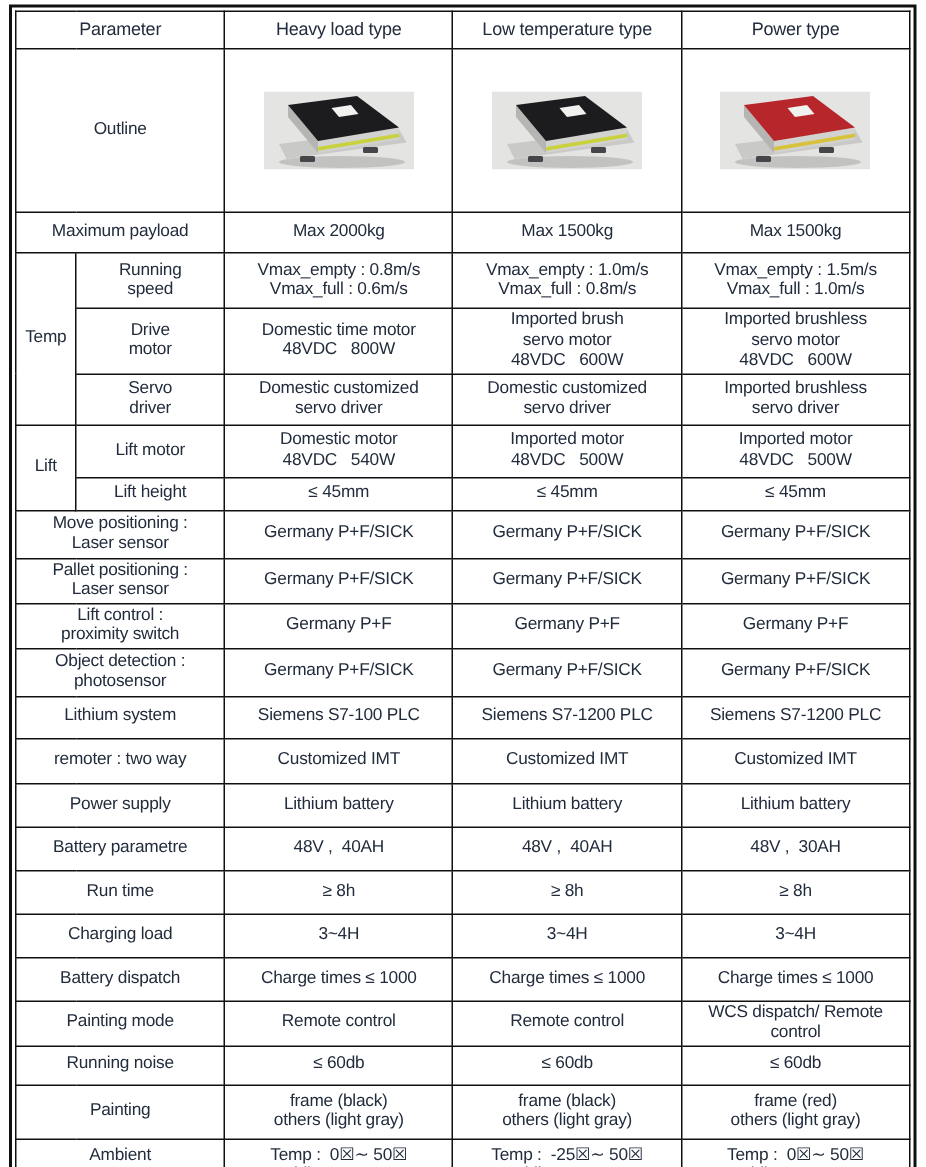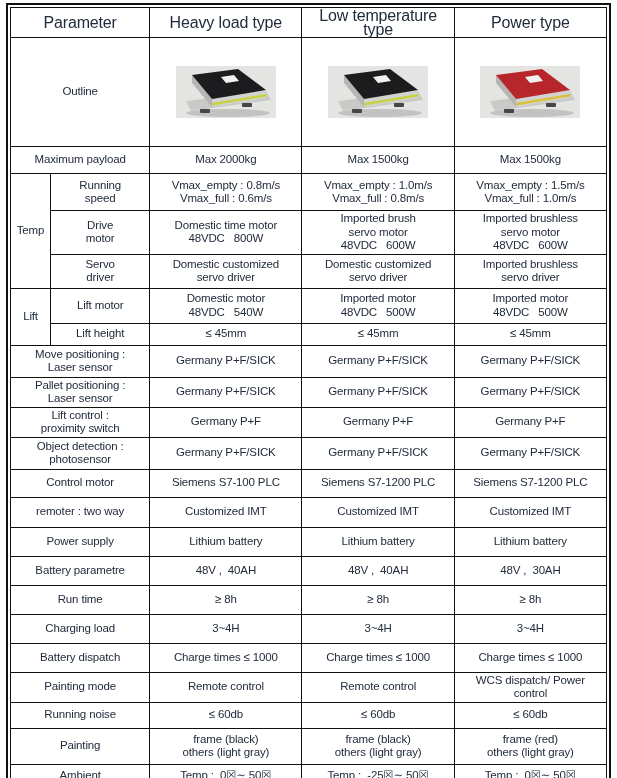--- a/index.html
+++ b/index.html
@@ -10,21 +10,21 @@
   td{
     border:1.5px solid #101010;
     text-align:center;vertical-align:middle;
     color:#222c3c;font-size:11.5px;line-height:13.5px;
     letter-spacing:-0.15px;
     white-space:pre-wrap;
     padding:1px 2px;
     overflow:hidden;
   }
   .c-group{width:40px}.c-sub{width:99px}.c-val{width:152px}
-  .hdr td{font-size:16px;}
+  .hdr td{font-size:12px;}
   .h25{height:25px}.h62{height:62px}.h27{height:27px}.h37{height:37px}
   .h42{height:42px}.h34{height:34px}.h35{height:35px}.h22{height:22px}
   .h32{height:32px}.h29{height:29px}.h28{height:28px}.h30{height:30px}
   .h26{height:26px}.h36{height:36px}
   .agv-photo{width:100px;height:52px;display:block;margin:0 auto;}
 </style>
 </head>
 <body>
 
 <div class="sheet">
@@ -172,21 +172,21 @@
     <td>Germany P+F</td>
   </tr>
   <tr class="h32">
     <td colspan="2">Object detection :
 photosensor</td>
     <td>Germany P+F/SICK</td>
     <td>Germany P+F/SICK</td>
     <td>Germany P+F/SICK</td>
   </tr>
   <tr class="h28">
-    <td colspan="2">Control motor</td>
+    <td colspan="2">Lithium system</td>
     <td>Siemens S7-100 PLC</td>
     <td>Siemens S7-1200 PLC</td>
     <td>Siemens S7-1200 PLC</td>
   </tr>
   <tr class="h30">
     <td colspan="2">remoter : two way</td>
     <td>Customized IMT</td>
     <td>Customized IMT</td>
     <td>Customized IMT</td>
   </tr>
@@ -217,21 +217,21 @@
   <tr class="h29">
     <td colspan="2">Battery dispatch</td>
     <td>Charge times ≤ 1000</td>
     <td>Charge times ≤ 1000</td>
     <td>Charge times ≤ 1000</td>
   </tr>
   <tr class="h29">
     <td colspan="2">Painting mode</td>
     <td>Remote control</td>
     <td>Remote control</td>
-    <td>WCS dispatch/ Power
+    <td>WCS dispatch/ Remote
 control</td>
   </tr>
   <tr class="h26">
     <td colspan="2">Running noise</td>
     <td>≤ 60db</td>
     <td>≤ 60db</td>
     <td>≤ 60db</td>
   </tr>
   <tr class="h36">
     <td colspan="2">Painting</td>

